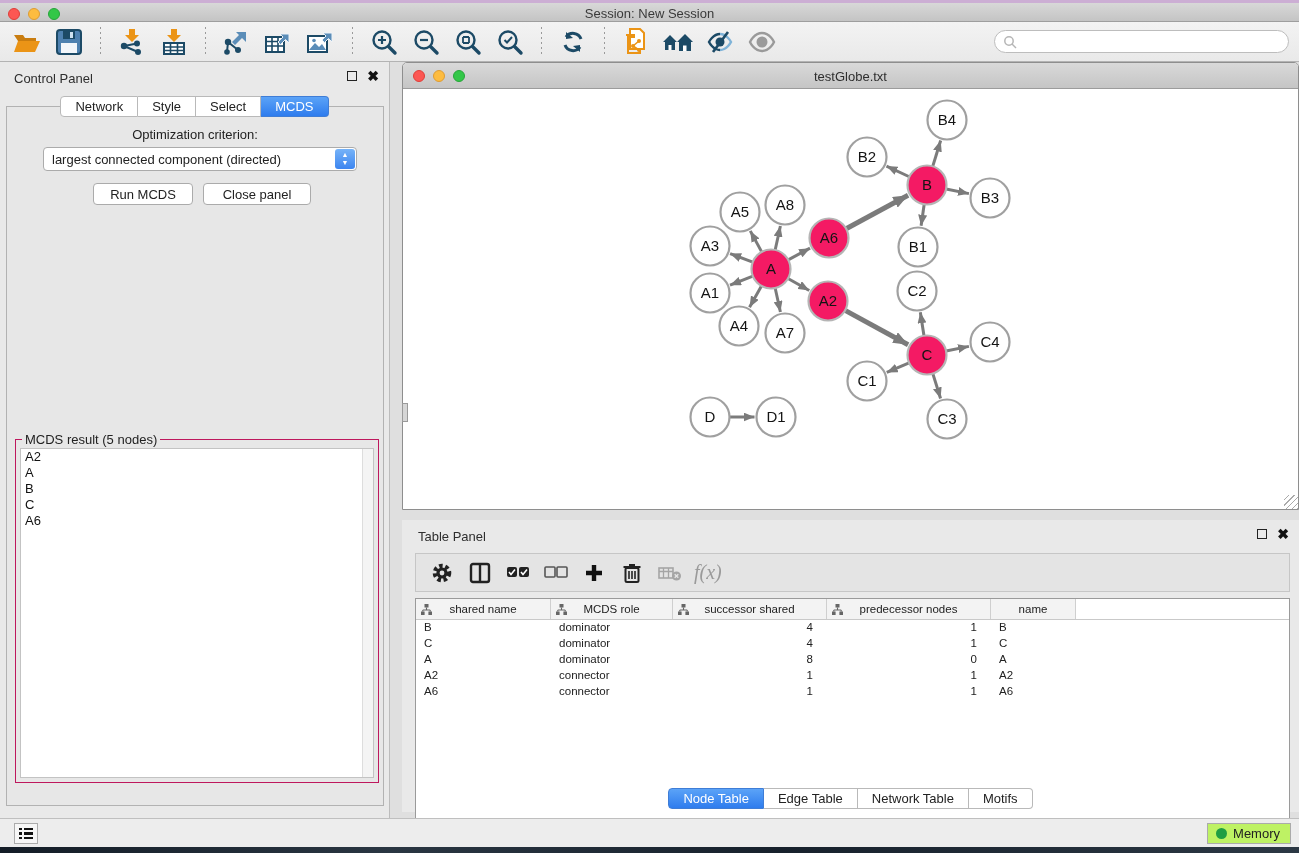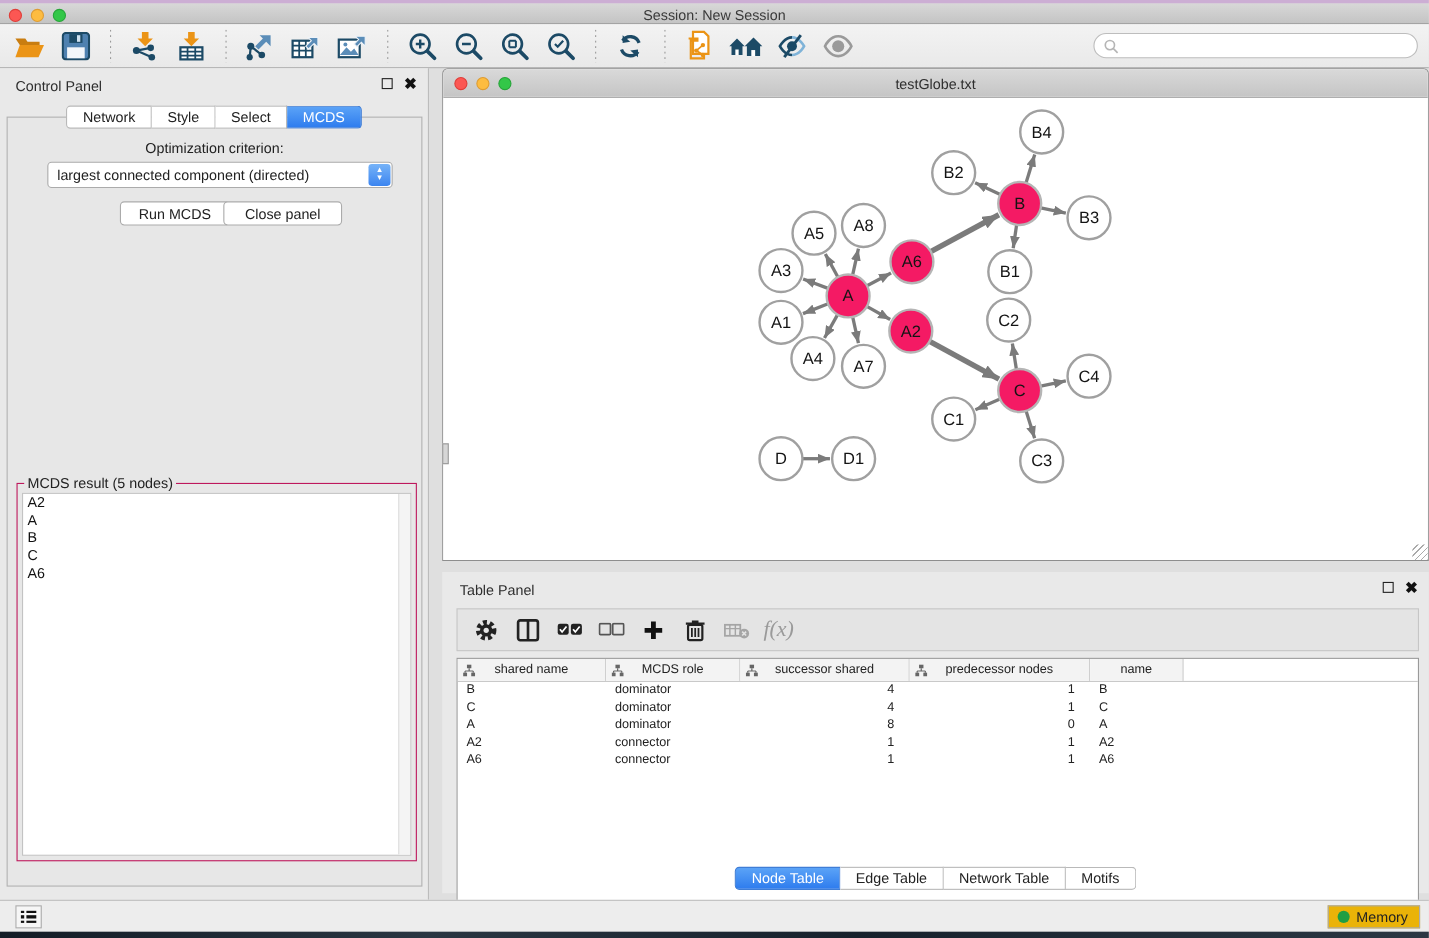--- a/index.html
+++ b/index.html
@@ -44,21 +44,21 @@
   .seg.active { background:linear-gradient(var(--accent-light),var(--accent)); color:#fff; border-color:#3f7dd6; }
   #cp-content { position:absolute; left:6px; top:44px; width:378px; height:700px; background:#e7e7e7; border:1px solid #b2b2b2; }
   #opt-label { position:absolute; left:0; right:0; top:20px; text-align:center; font-size:13px; }
   #opt-select { position:absolute; left:36px; top:40px; width:314px; height:24px; background:#fff;
     border:1px solid #ababab; border-radius:4px; font-size:13px; display:flex; align-items:center; padding-left:8px; }
   #opt-stepper { position:absolute; right:1px; top:1px; width:20px; height:20px; border-radius:3px;
     background:linear-gradient(#76b3f8,#3c85f0); color:#fff; font-size:7px; line-height:8px;
     display:flex; flex-direction:column; align-items:center; justify-content:center; }
   .cp-btn { position:absolute; top:76px; height:22px; background:#fff; border:1px solid #ababab; border-radius:4px;
     font-size:13px; display:flex; align-items:center; justify-content:center; }
-  #run-btn { left:86px; width:100px;margin-left:16px; }
+  #run-btn { left:86px; width:100px; }
   #close-btn { left:196px; width:108px; }
   #result-group { position:absolute; left:8px; top:332px; width:364px; height:344px;
     border:1px solid #be185d; background:#e7e7e7; }
   #result-legend { position:absolute; left:6px; top:-8px; background:#e7e7e7; padding:0 3px; font-size:13px; }
   #result-list { position:absolute; left:4px; top:8px; right:4px; bottom:4px; background:#fff; border:1px solid #c3c3c3; overflow:hidden; }
   #result-scroll { position:absolute; right:0; top:0; bottom:0; width:11px; background:#f4f4f4; border-left:1px solid #ddd; }
   .result-item { font-size:13px; line-height:16px; padding-left:4px; color:#111; }
 
   
   #network-window { position:absolute; left:402px; top:62px; width:897px; height:448px;
@@ -87,21 +87,21 @@
   .td { padding:1px 8px 0 8px; white-space:nowrap; overflow:hidden; }
   .td.num { text-align:right; padding-right:14px; }
   #tp-tabs { position:absolute; left:0; right:0; top:268px; display:flex; justify-content:center; }
   
   #status-bar { position:absolute; left:0; top:818px; width:1299px; height:29px; background:#ededed; border-top:1px solid #bfbfbf; }
   #list-btn { position:absolute; left:14px; top:4px; width:24px; height:21px; background:#f6f6f6; border:1px solid #ababab;
     display:flex; flex-direction:column; justify-content:center; gap:2px; padding:0 4px; }
   #list-btn .row { display:flex; align-items:center; gap:2px; }
   #list-btn .dot { width:2.5px; height:2.5px; background:#111; }
   #list-btn .bar { height:2.5px; background:#111; flex:1; }
-  #memory-btn { position:absolute; right:8px; top:4px; height:21px; padding:0 10px 0 8px; background:#eab308;
+  #memory-btn { position:absolute; right:8px; top:4px; height:21px; padding:0 10px 0 8px; background:#bef264;
     border:1px solid #ababab; display:flex; align-items:center; gap:6px; font-size:13px; }
   #memory-dot { width:11px; height:11px; border-radius:50%; background:#1f9e43; }
   #bottom-strip { position:absolute; left:0; top:847px; width:1299px; height:6px;
     background:linear-gradient(90deg,#131c26,#2a3642 30%,#17212c 60%,#2c3844); }
 </style>
 </head>
 <body>
 
 <div id="titlebar">
   <div class="lights">

